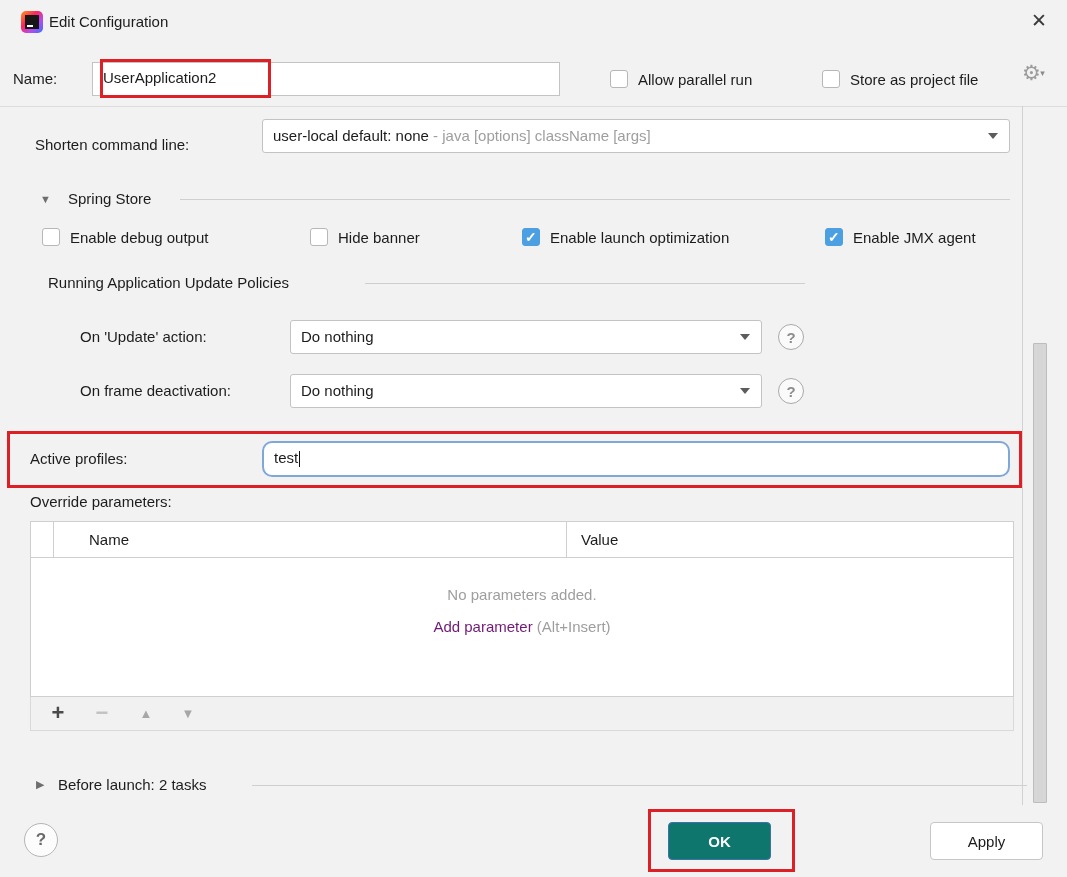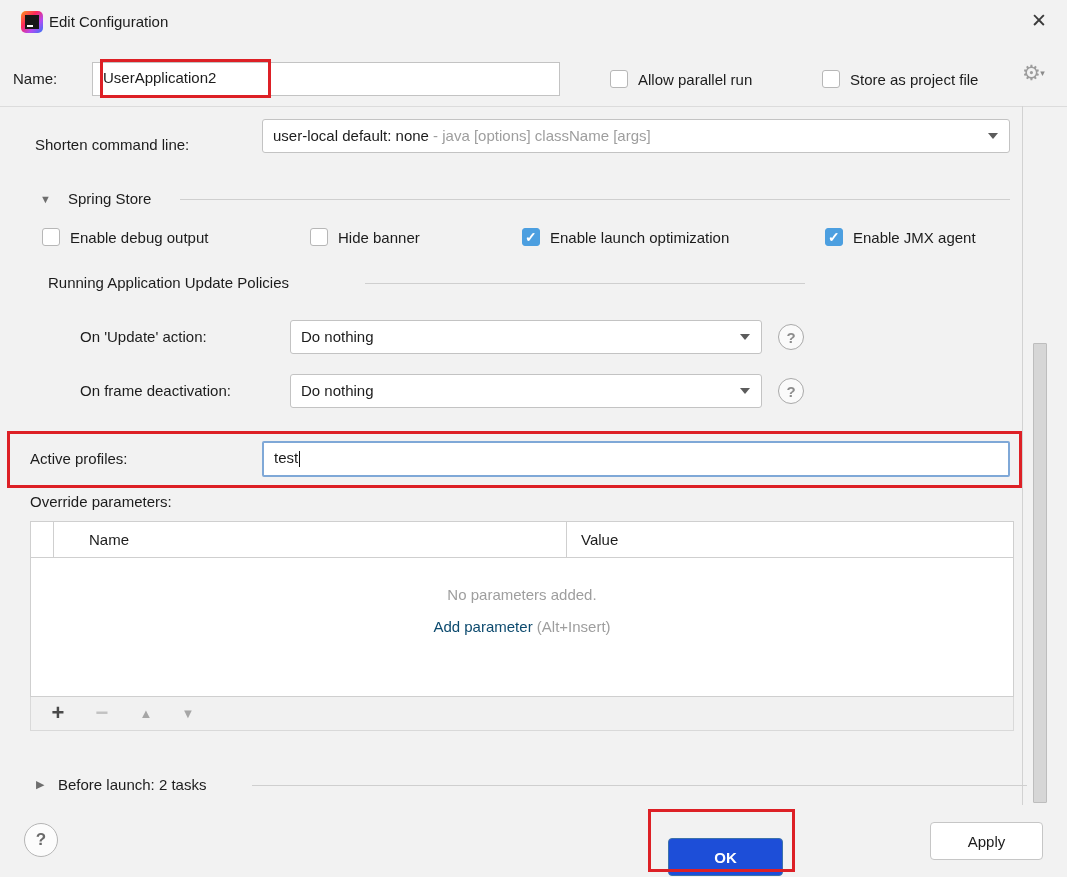--- a/index.html
+++ b/index.html
@@ -81,37 +81,37 @@
   .upd-combo { left:290px; top:320px; width:472px; }
   .upd-help { left:778px; top:324px; }
   .frame-lbl { left:80px; top:382px; }
   .frame-combo { left:290px; top:374px; width:472px; }
   .frame-help { left:778px; top:378px; }
 
   
   .ann-profiles { left:7px; top:431px; width:1015px; height:57px; }
   .profiles-lbl { left:30px; top:450px; }
   .profiles-input { left:262px; top:441px; width:748px; height:36px;
-    border:2px solid #7fa8d7; border-radius:2px; }
+    border:2px solid #7fa8d7; border-radius:10px; }
   .caret { display:inline-block; width:1px; height:16px; background:#111;
     vertical-align:middle; margin-left:1px; }
 
   
   .ovr-lbl { left:30px; top:493px; }
   .ptable { left:30px; top:521px; width:984px; height:176px; background:#fff;
     border:1px solid #cfcfcf; }
   .ptable .thead { position:absolute; left:0; top:0; width:100%; height:36px;
     border-bottom:1px solid #cfcfcf; }
   .ptable .col-div1 { position:absolute; left:22px; top:0; width:1px; height:36px; background:#cfcfcf; }
   .ptable .col-div2 { position:absolute; left:535px; top:0; width:1px; height:36px; background:#cfcfcf; }
   .ptable .th-name { position:absolute; left:58px; top:9px; }
   .ptable .th-value { position:absolute; left:550px; top:9px; }
   .empty-line { position:absolute; left:0; top:64px; width:100%; text-align:center; color:#9e9e9e; }
   .add-line { position:absolute; left:0; top:96px; width:100%; text-align:center; color:#9e9e9e; }
-  .add-link { color:#0c4a6e; cursor:pointer; }
+  .add-link { color:#701a75; cursor:pointer; }
 
   
   .ptoolbar { left:30px; top:697px; width:984px; height:34px; background:#f1f1f1;
     border:1px solid #d9d9d9; border-top:none; }
   .tbi { position:absolute; top:0; height:32px; display:flex; align-items:center;
     justify-content:center; width:30px; cursor:pointer; }
   .tbi-add { left:12px; font-size:22px; font-weight:bold; color:#4a4a4a; }
   .tbi-remove { left:56px; font-size:22px; font-weight:bold; color:#c2c2c2; }
   .tbi-up { left:100px; font-size:13px; color:#a6a6a6; }
   .tbi-down { left:142px; font-size:13px; color:#a6a6a6; }
@@ -122,22 +122,22 @@
   .bl-sep { left:252px; top:785px; width:775px; }
 
   
   .help-btn { left:24px; top:823px; width:34px; height:34px; border-radius:50%;
     border:1px solid #b5b5b5; background:#fcfcfc; color:#6a6a6a; font-weight:bold;
     font-size:17px; display:flex; align-items:center; justify-content:center;
     position:absolute; cursor:pointer; }
   .btn { position:absolute; top:822px; height:38px; border-radius:4px; font-size:15px;
     display:flex; align-items:center; justify-content:center; cursor:pointer;
     font-family:"Liberation Sans", sans-serif; }
-  .btn-ok { left:668px; width:115px; background:#1d4ed8; border:1px solid #3c72ab;
-    color:#fff; font-weight:bold;margin-top:16px; }
+  .btn-ok { left:668px; width:103px; background:#0f766e; border:1px solid #3c72ab;
+    color:#fff; font-weight:bold; }
   .btn-close { left:800px; width:113px; background:#fff; border:1px solid #c6c6c6; }
   .btn-apply { left:930px; width:113px; background:#fff; border:1px solid #c6c6c6;text-align:center; }
   .ann-ok { left:648px; top:809px; width:147px; height:63px; }
 </style>
 </head>
 <body>
 
 <div class="dialog">
 
   <span class="abs app-icon">

